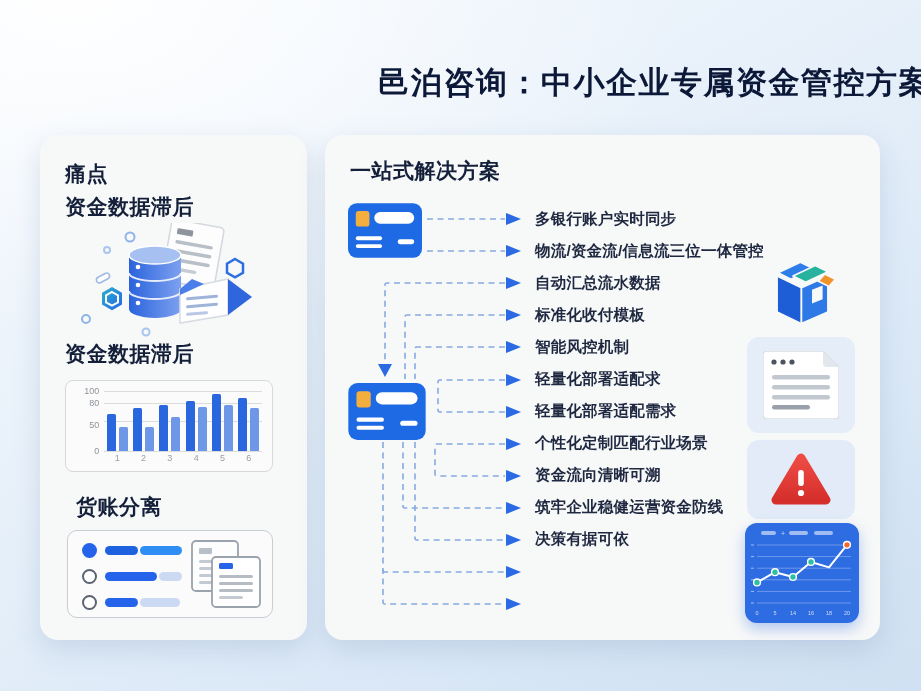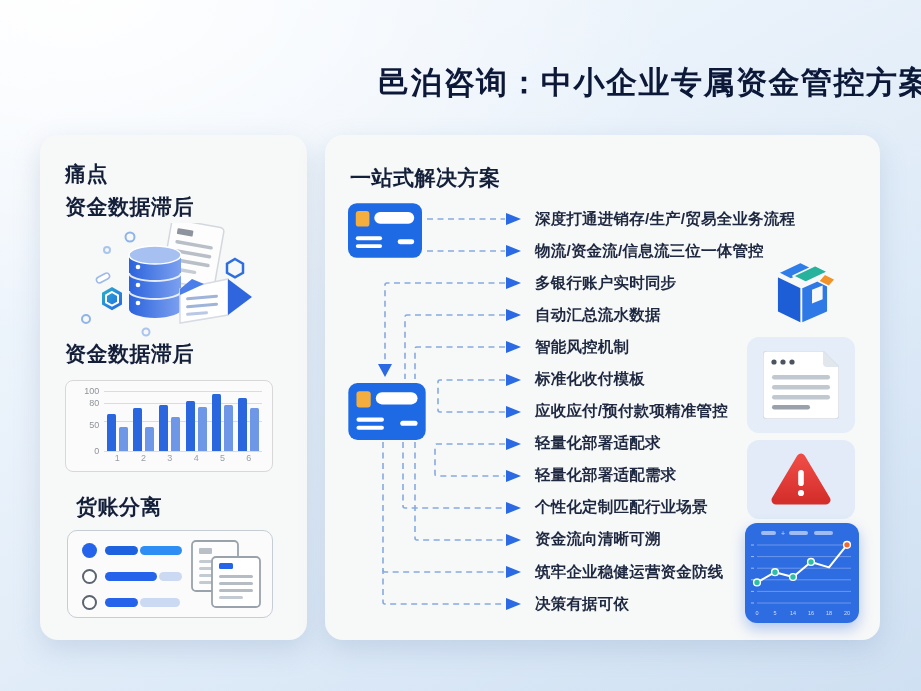--- a/index.html
+++ b/index.html
@@ -184,21 +184,21 @@
       <rect x="33" y="24" width="14" height="6" rx="1.5" fill="#2563eb"></rect>
       <rect x="33" y="36" width="34" height="3" rx="1.5" fill="#b6bcc4"></rect>
       <rect x="33" y="43" width="34" height="3" rx="1.5" fill="#b6bcc4"></rect>
       <rect x="33" y="50" width="34" height="3" rx="1.5" fill="#b6bcc4"></rect>
       <rect x="33" y="57" width="24" height="3" rx="1.5" fill="#c4cad1"></rect>
     </svg>
   </div>
 </div>
 
 <div class="panel" id="solution-panel">
-  <div class="heading" style="left:25px; top:22px;margin-top:7px;">一站式解决方案</div>
+  <div class="heading" style="left:25px; top:22px;">一站式解决方案</div>
 
   <svg id="connectors" width="555" height="505" viewBox="0 0 555 505">
     <g fill="none" stroke="#86a9e0" stroke-width="1.6" stroke-dasharray="6 4.5">
       <path d="M102 84 H180"></path>
       <path d="M102 116 H180"></path>
       <path d="M180 148 H62 Q60 148 60 150 V226"></path>
       <path d="M180 180 H82 Q80 180 80 182 V244"></path>
       <path d="M180 212 H92 Q90 212 90 214 V244"></path>
       <path d="M180 245 H115 Q113 245 113 247 V275 Q113 277 115 277 H180"></path>
       <path d="M180 309 H112 Q110 309 110 311 V339 Q110 341 112 341 H180"></path>
@@ -236,27 +236,25 @@
   <svg class="card-icon" style="left:23px; top:248px;" width="78" height="57" viewBox="0 0 76 56">
     <rect x="0" y="0" width="76" height="56" rx="9" fill="#1e6ae4"></rect>
     <rect x="8" y="8" width="14" height="16" rx="3" fill="#f3ae3d"></rect>
     <rect x="27" y="9" width="41" height="12" rx="6" fill="#fff"></rect>
     <rect x="8" y="34" width="27" height="4" rx="2" fill="#fff"></rect>
     <rect x="8" y="42" width="27" height="4" rx="2" fill="#fff"></rect>
     <rect x="51" y="37" width="17" height="5" rx="2.5" fill="#fff"></rect>
   </svg>
 
   <div class="items">
-    <div class="item">深度打通进销存/生产/贸易全业务流程</div>
+    <div class="item">多银行账户实时同步</div>
     <div class="item">物流/资金流/信息流三位一体管控</div>
-    <div class="item">多银行账户实时同步</div>
     <div class="item">自动汇总流水数据</div>
+    <div class="item">标准化收付模板</div>
     <div class="item">智能风控机制</div>
-    <div class="item">标准化收付模板</div>
-    <div class="item">应收应付/预付款项精准管控</div>
     <div class="item">轻量化部署适配求</div>
     <div class="item">轻量化部署适配需求</div>
     <div class="item">个性化定制匹配行业场景</div>
     <div class="item">资金流向清晰可溯</div>
     <div class="item">筑牢企业稳健运营资金防线</div>
     <div class="item">决策有据可依</div>
   </div>
 
   <div id="cube-wrap">
     <svg width="75" height="72" viewBox="0 0 70 68">

